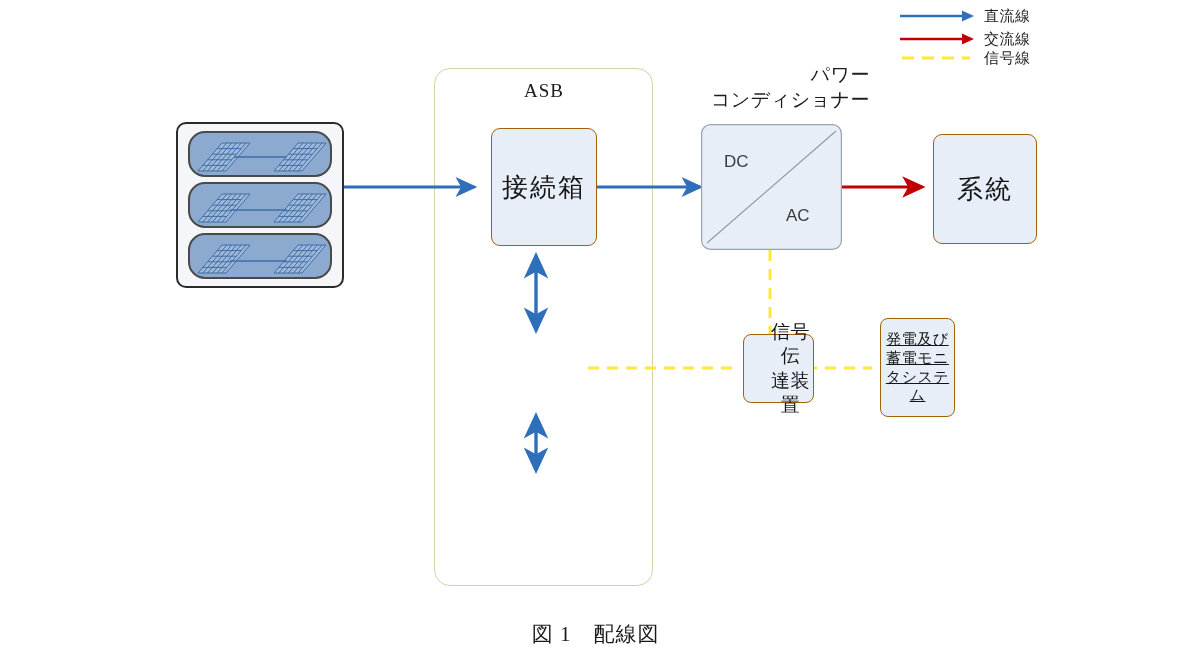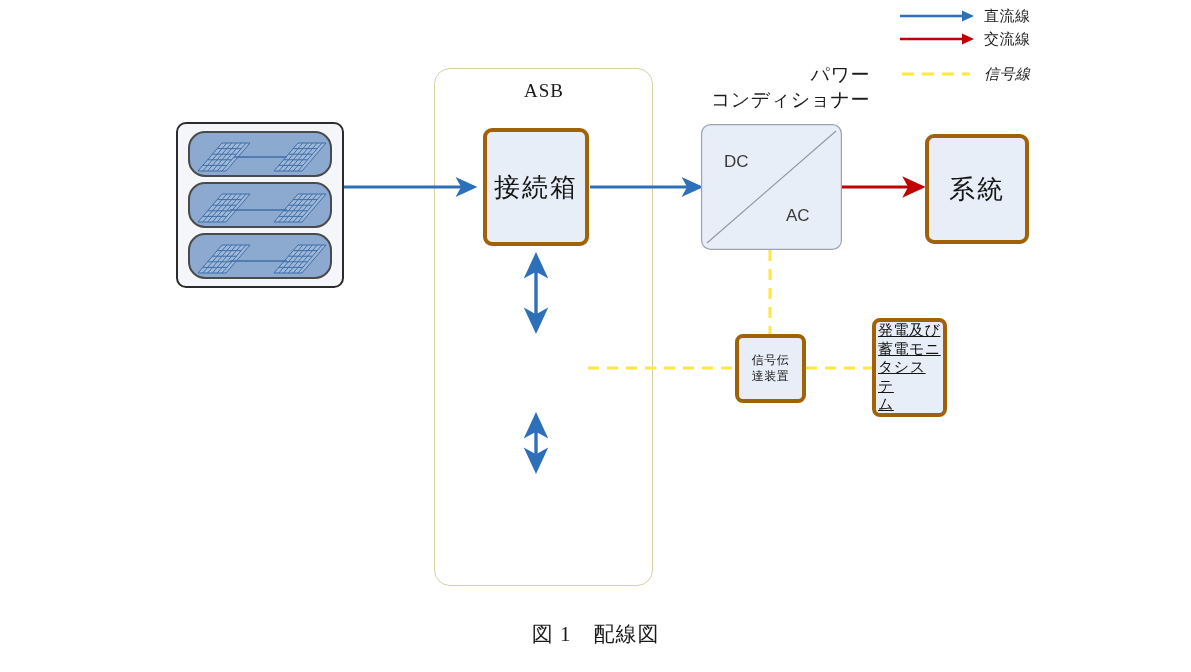--- a/index.html
+++ b/index.html
@@ -31,30 +31,32 @@
   .label-panels { font-size: 21px; }
   .label-asb { font-size: 19px; font-family: "Liberation Serif", serif; letter-spacing: 1px; }
   .label-pcs { font-size: 19px; }
   .caption { font-size: 21px; letter-spacing: 1px; }
 
   
   .box {
     position: absolute;
     box-sizing: border-box;
     background: #e8eef7;
-    border: 4px solid #a16207;
+    border: 1px solid #a16207;
     border-radius: 9px;
     display: flex;
     align-items: center;
     justify-content: center;
+    text-align: center;
     color: #151515;
+    margin-left: 8px;
   }
   .box-lg  { font-size: 26px; letter-spacing: 2px; }
   .box-dcdc{ font-size: 21px; letter-spacing: 3px; }
-  .box-sm  { font-size: 12px; line-height: 1.28; letter-spacing: 0.5px; }
+  .box-sm  { font-size: 19px; line-height: 1.28; letter-spacing: 0.5px; padding-left: 24px; }
   .box-xs  { font-size: 15px; line-height: 1.24; letter-spacing: 0.5px; padding: 2px; }
 
   
   .asb-container {
     position: absolute;
     box-sizing: border-box;
     border: 1px solid #d6d2a8;
     border-radius: 16px;
     background: transparent;
   }
@@ -123,21 +125,21 @@
     <div class="legend-row" style="left:0; top:23px;">
       <span class="legend-swatch">
         <svg width="74" height="14" viewBox="0 0 74 14">
           <line x1="0" y1="7" x2="62" y2="7" stroke="#c00000" stroke-width="2.6"></line>
           <path d="M62,1.5 L74,7 L62,12.5 Z" fill="#c00000"></path>
         </svg>
       </span>
       <span class="legend-label">交流線</span>
     </div>
 
-    <div class="legend-row" style="left:0; top:58px;font-style:italic;">
+    <div class="legend-row" style="left:0; top:42px;">
       <span class="legend-swatch">
         <svg width="74" height="14" viewBox="0 0 74 14">
           <line x1="2" y1="7" x2="70" y2="7" stroke="#ffe740" stroke-width="3" stroke-dasharray="12 8" stroke-linecap="butt"></line>
         </svg>
       </span>
       <span class="legend-label">信号線</span>
     </div>
   </div>
 
 

